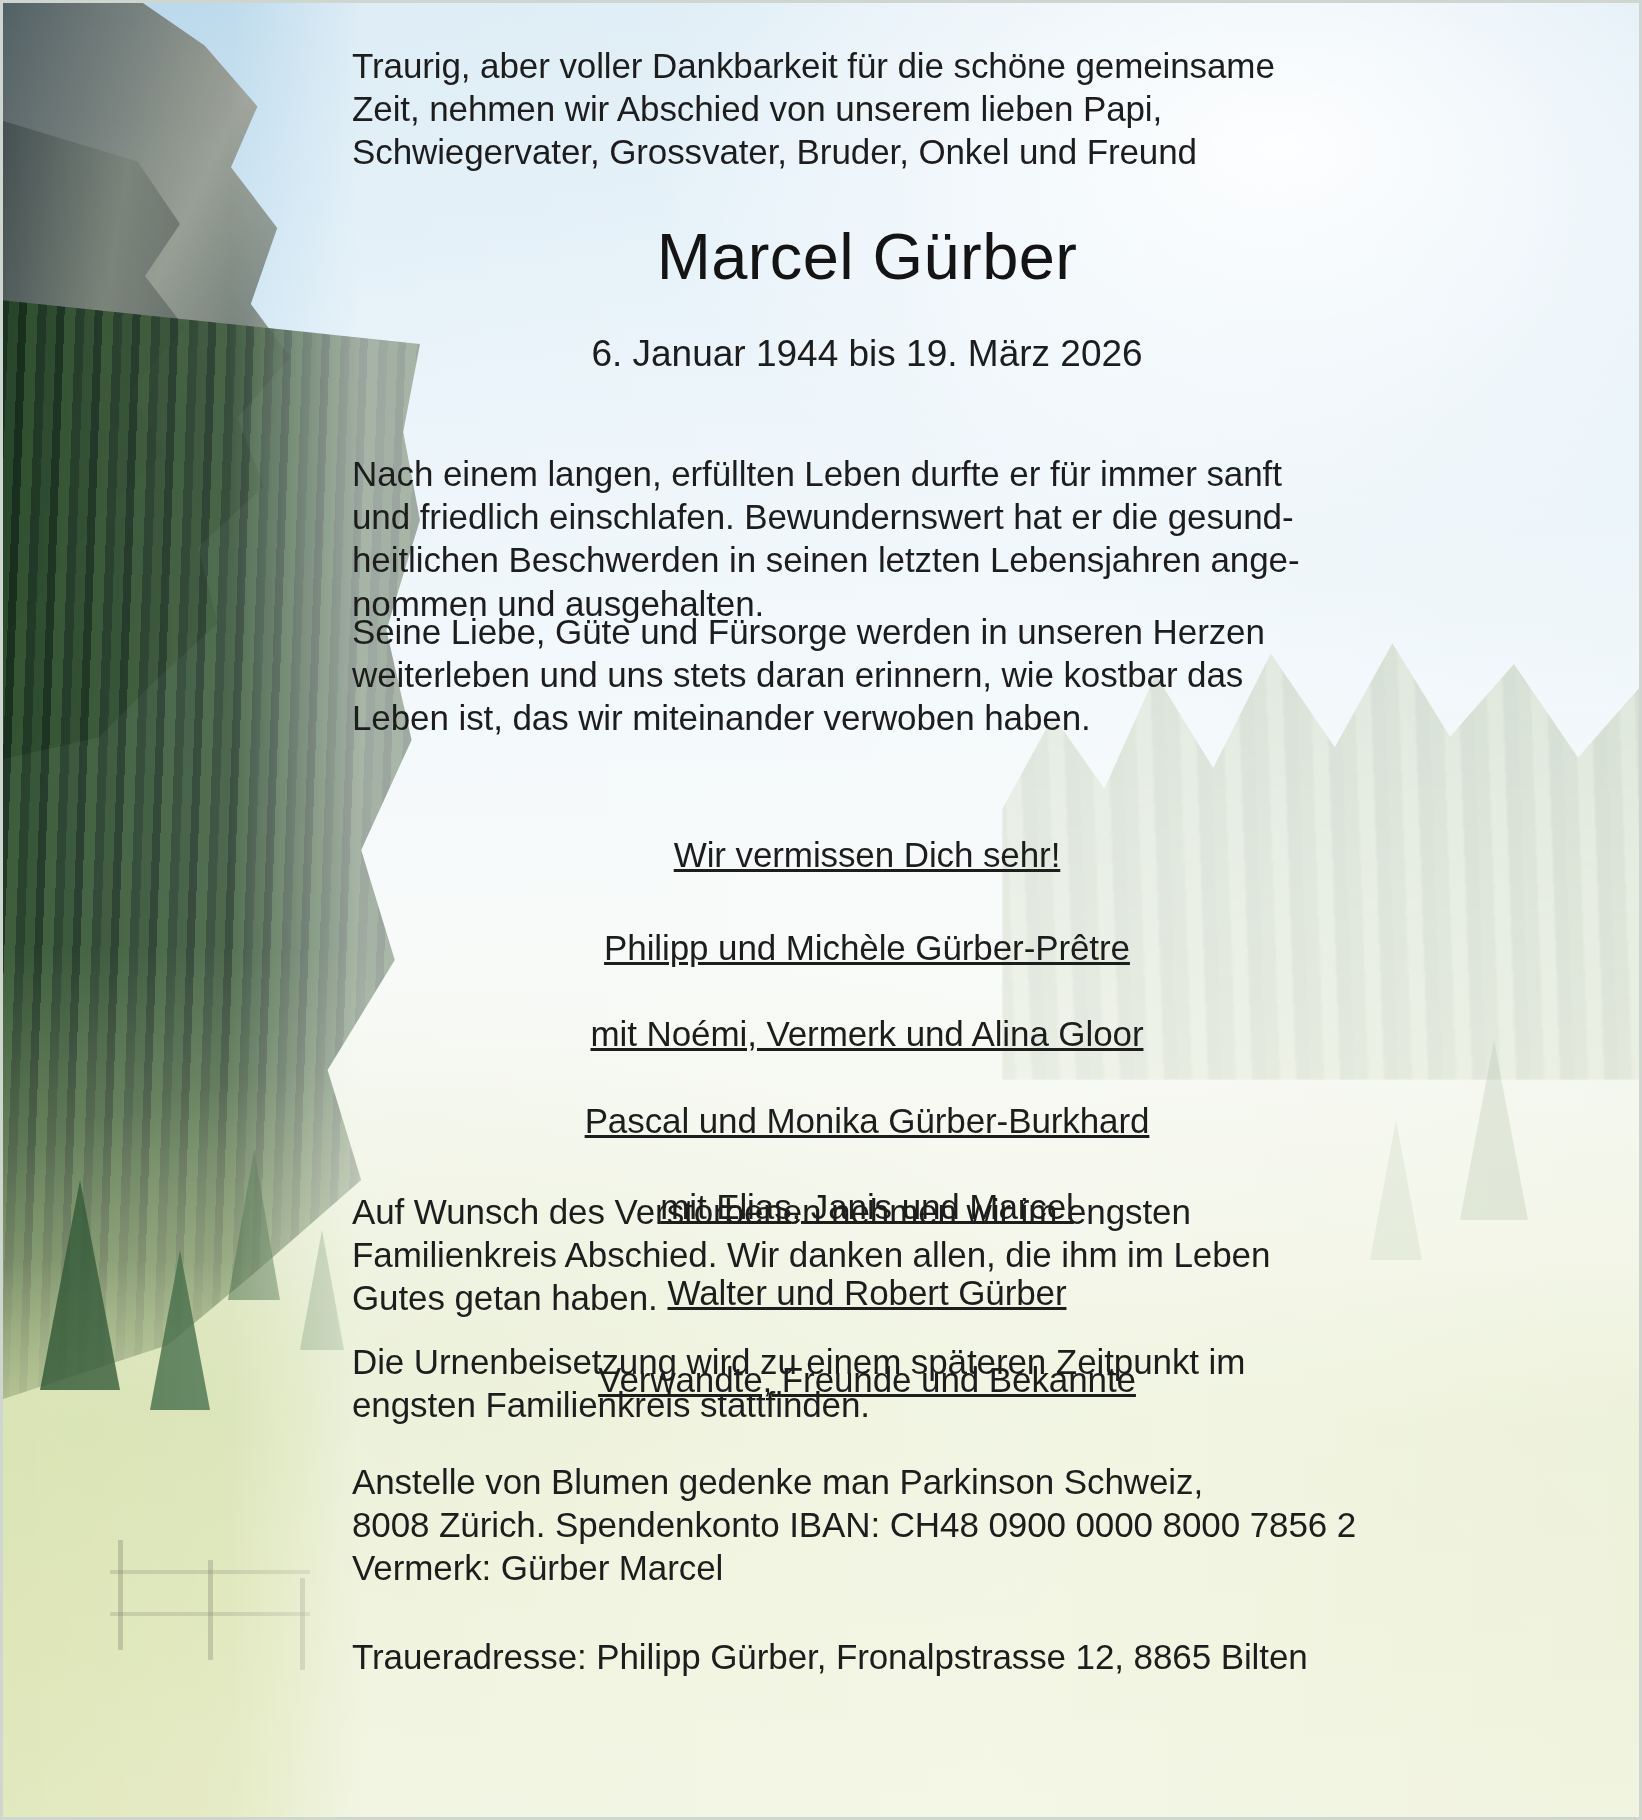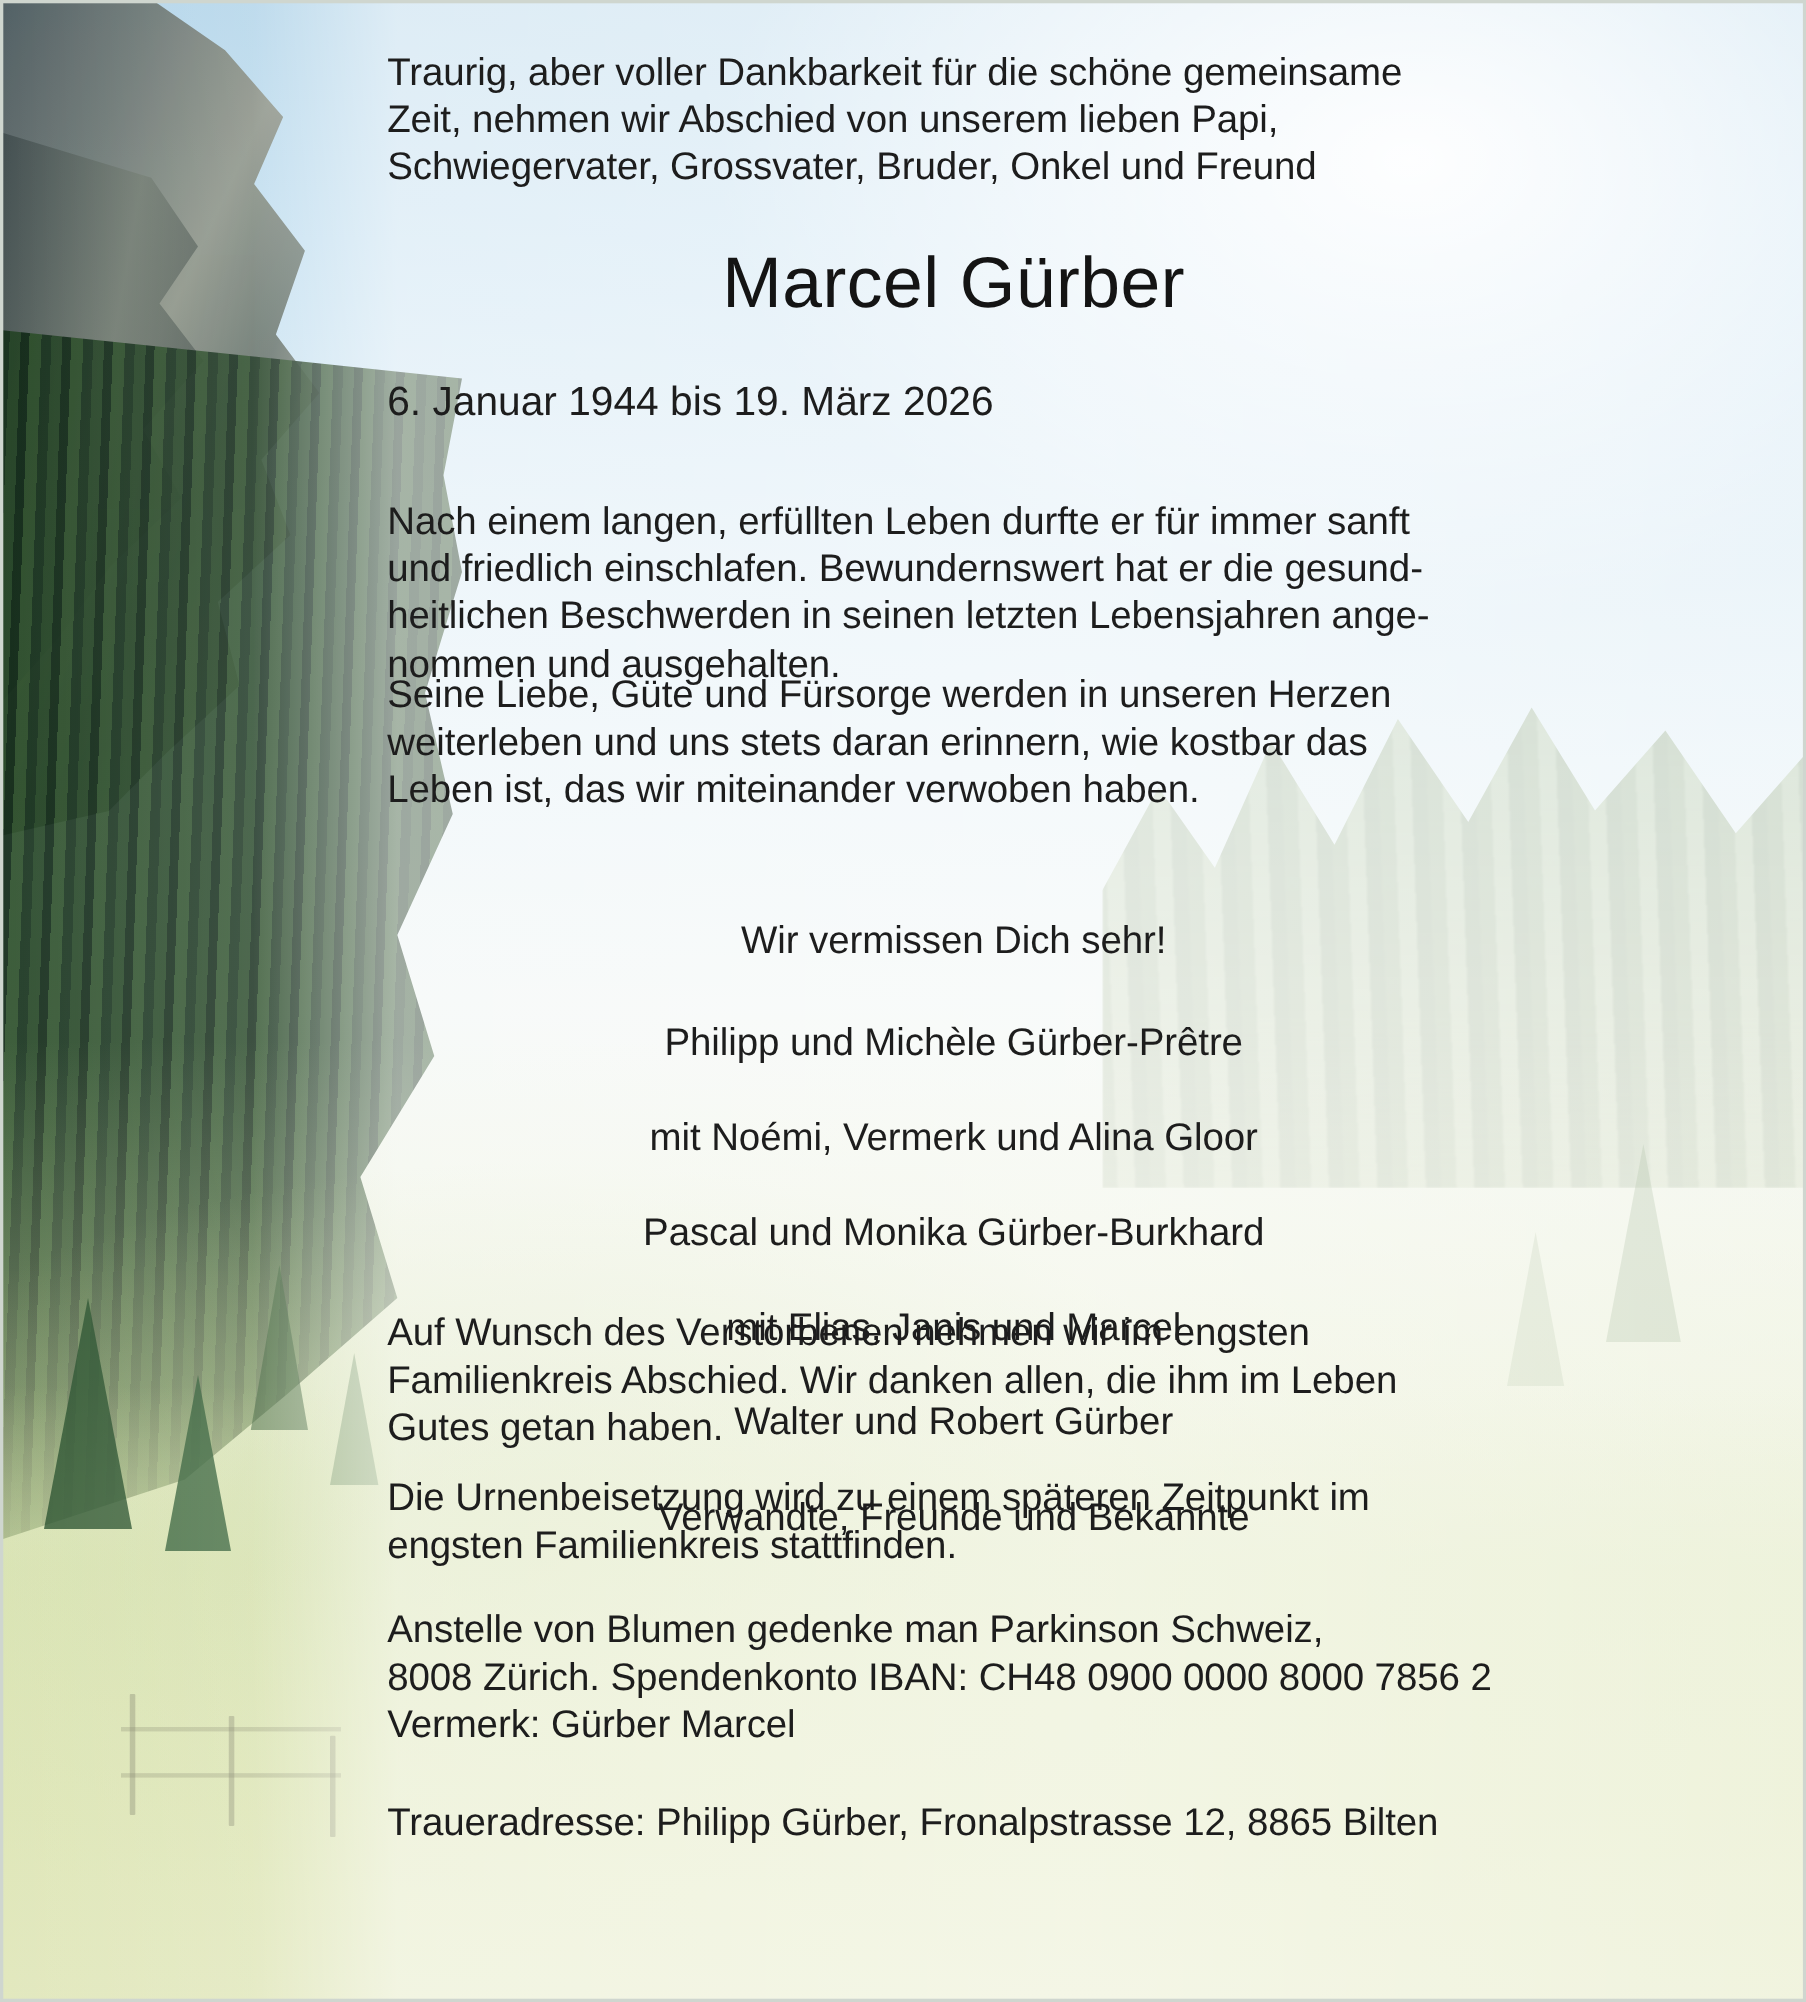--- a/index.html
+++ b/index.html
@@ -185,24 +185,24 @@
     text-align: center;
     font-size: 65px;
     line-height: 1.0;
     font-weight: 400;
     color: #141414;
     letter-spacing: 0.4px;
   }
 
   .deceased-dates {
     position: absolute;
-    top: 346px;
+    top: 335px;
     left: 0;
     width: 1030px;
-    text-align: left;
+    text-align: center;
     font-size: 37px;
     line-height: 1.0;
     color: #1d1d1d;
   }
 
   .body-1 {
     position: absolute;
     top: 452px;
     left: 0;
     width: 1190px;
@@ -215,21 +215,21 @@
     width: 1190px;
   }
 
   .family {
     position: absolute;
     top: 790px;
     left: 0;
     width: 1030px;
     text-align: center;
   }
-  .family .line { display: block; }
+  .family .line { display: block; text-decoration: underline; }
   .family .missing { margin-bottom: 6px; }
 
   .closing-1 {
     position: absolute;
     top: 1190px;
     left: 0;
     width: 1190px;
   }
 
   .closing-2 {

